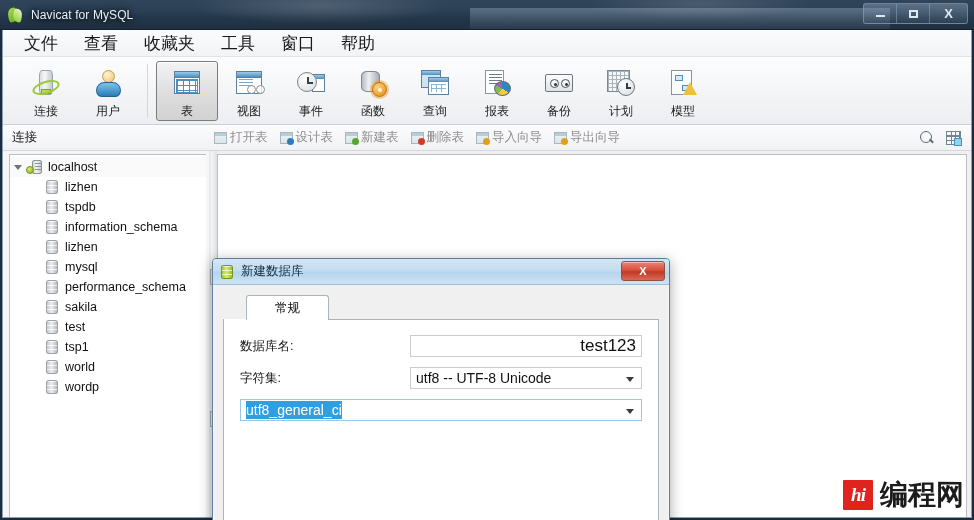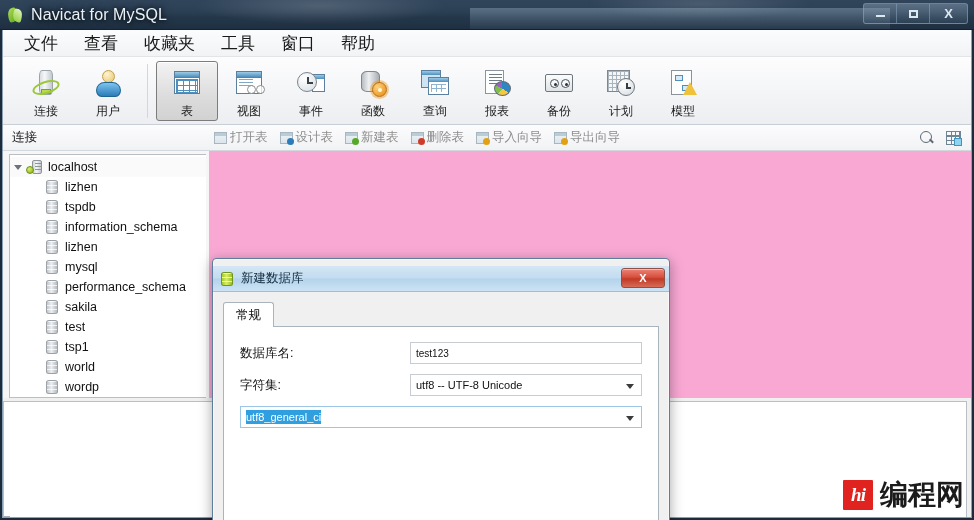--- a/index.html
+++ b/index.html
@@ -59,21 +59,21 @@
     transform: rotate(-14deg);
   }
   .app-icon .leaf2 {
     position: absolute; left: 5px; top: 2px;
     width: 9px; height: 13px;
     background: linear-gradient(200deg, #e7f7c3, #8fcb3a);
     border-radius: 25% 55% 20% 60%;
     transform: rotate(12deg);
   }
   .tb-title {
-    font-size: 16px;
+    font-size: 12px;
     color: #e9f1f8;
     text-shadow: 0 0 4px rgba(0,0,0,0.85), 0 0 8px rgba(0,0,0,0.6);
     letter-spacing: 0.1px;
     white-space: nowrap;
     text-align: right;
   }
   .win-controls {
     position: absolute;
     right: 6px; top: 3px;
     display: flex;
@@ -463,22 +463,21 @@
   }
   .grid-ico::after {
     content: ""; position: absolute; right: -1px; bottom: -1px;
     width: 6px; height: 6px; background: #8fd3f0; border: 1px solid #3f93bd;
   }
 
   
   .body-row {
     display: flex;
     height: 367px;
-    background: #f9a8d4;
-    flex-direction: column;
+    background: #14532d;
   }
   .sidebar {
     width: 206px;
     flex: 0 0 auto;
     background: #f6f6f6;
     padding: 3px 3px 0 6px;
   }
   .tree {
     background: #fff;
     border: 1px solid #b9bfc5;
@@ -602,21 +601,20 @@
     overflow: hidden;
     z-index: 20;
   }
   .dlg-title {
     height: 26px;
     background: linear-gradient(to bottom, #d4e6f5 0%, #c3dcf0 48%, #b4d3ec 52%, #cde3f4 100%);
     border-bottom: 1px solid #9cc0da;
     display: flex; align-items: center;
     padding-left: 8px;
     position: relative;
-    margin-top: 7px;
   }
   .dlg-ico {
     width: 12px; height: 14px; flex: 0 0 auto; margin-right: 8px;
     border-radius: 3px/2.5px;
     border: 1px solid #73951f;
     background:
       repeating-linear-gradient(to bottom, rgba(255,255,255,0.7) 0 1px, transparent 1px 4px),
       linear-gradient(to right, #a5c92e, #d6ed62 45%, #9bbf26);
   }
   .dlg-title-text {
@@ -641,29 +639,30 @@
   }
   .tabstrip {
     display: flex;
     align-items: flex-end;
     height: 25px;
     position: relative;
     z-index: 2;
   }
   .tab {
     height: 25px;
-    padding: 0 12px;
+    padding: 0 28px;
     display: flex; align-items: center;
     font-size: 12.5px; color: #111;
     background: #fff;
     border: 1px solid #a9b4bd;
     border-bottom: none;
     border-radius: 3px 3px 0 0;
     cursor: default;
     white-space: nowrap;
+    margin-left: 23px;
   }
   .tab-fill {
     flex: 1 1 auto;
     height: 100%;
     border-bottom: 1px solid #a9b4bd;
   }
   .tab-page {
     background: #fff;
     border: 1px solid #a9b4bd;
     border-top: none;
@@ -682,35 +681,36 @@
     font-size: 12.5px;
     color: #111;
     white-space: nowrap;
   }
   .field-ctrl { flex: 1 1 auto; position: relative; }
   .text-input {
     width: 100%;
     height: 22px;
     border: 1px solid #c6ccd2;
     background: #fff;
-    font-size: 10px;
+    font-size: 17px;
     color: #111;
     padding: 0 5px;
     font-family: "Liberation Sans", "DejaVu Sans", sans-serif;
     outline: none;
+    text-align: right;
   }
   .combo {
     width: 100%;
     height: 22px;
     border: 1px solid #c6ccd2;
     background: #fff;
     display: flex;
     align-items: center;
     padding-left: 5px;
-    font-size: 11px;
+    font-size: 14px;
     color: #111;
     position: relative;
     cursor: default;
   }
   .combo.focused { border-color: #9dc6e6; }
   .combo-val { white-space: nowrap; }
   .combo-val.selected {
     background: #2f9fe0;
     color: #fff;
     padding: 1px 0;

